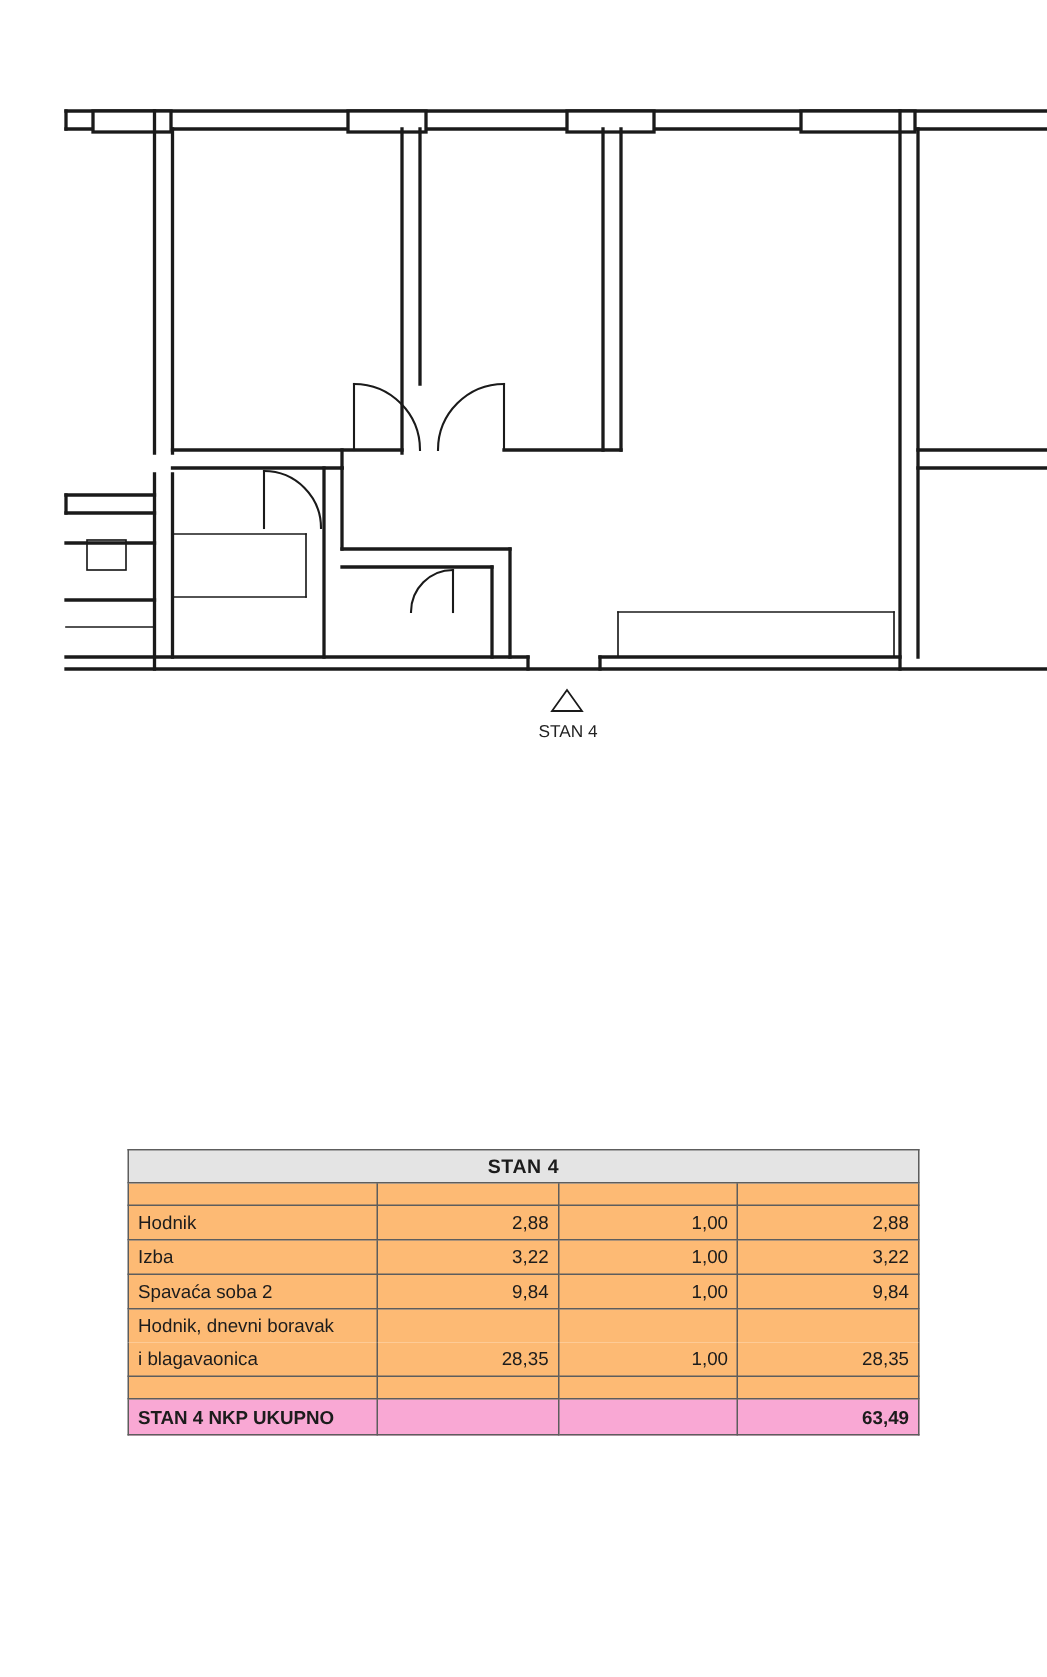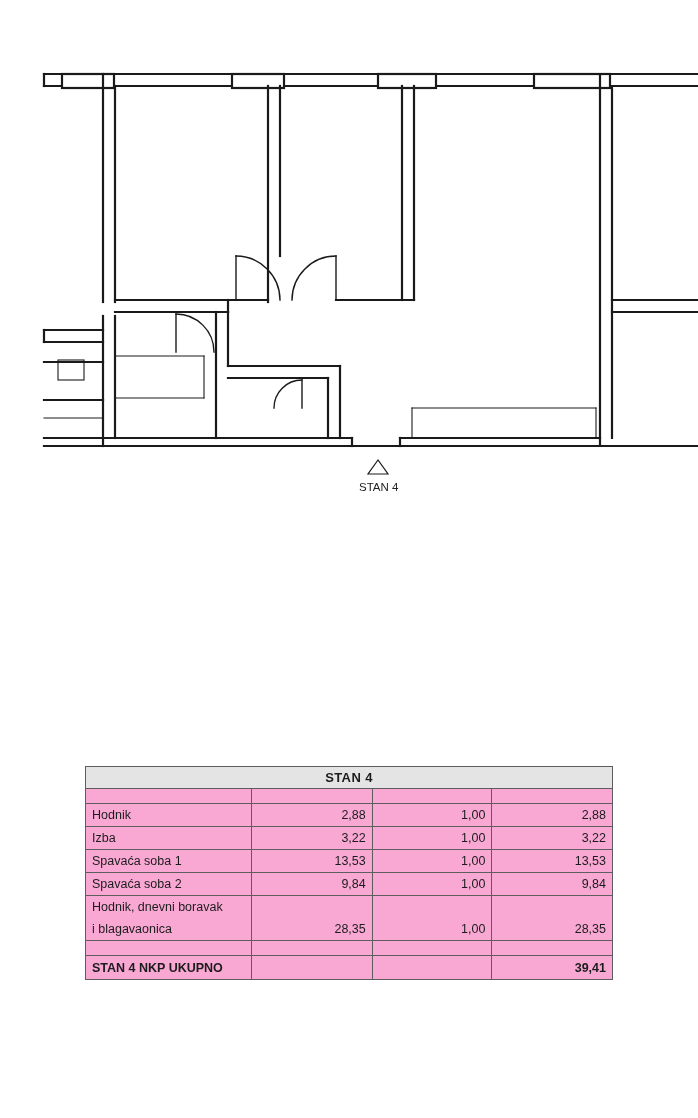--- a/index.html
+++ b/index.html
@@ -45,21 +45,21 @@
     width: 528px;
     font-size: 12.5px;
     color: #1c1c1c;
   }
   table.areas td, table.areas th {
     border: 1px solid #5d5d5d;
     padding: 0 6px;
     height: 22px;
     font-weight: normal;
     vertical-align: middle;
-    background: #f9a8d4;
+    background: #fdba74;
   }
   tr.title-row td {
     background: #e4e4e4;
     text-align: center;
     font-weight: bold;
     font-size: 13px;
     letter-spacing: 0.4px;
     height: 21px;
   }
   tr.head-row td {
@@ -211,26 +211,20 @@
         <td class="c-coef">1,00</td>
         <td class="c-nkp">2,88</td>
       </tr>
       <tr class="data-row">
         <td class="c-desc">Izba</td>
         <td class="c-area">3,22</td>
         <td class="c-coef">1,00</td>
         <td class="c-nkp">3,22</td>
       </tr>
       <tr class="data-row">
-        <td class="c-desc">Spavaća soba 1</td>
-        <td class="c-area">13,53</td>
-        <td class="c-coef">1,00</td>
-        <td class="c-nkp">13,53</td>
-      </tr>
-      <tr class="data-row">
         <td class="c-desc">Spavaća soba 2</td>
         <td class="c-area">9,84</td>
         <td class="c-coef">1,00</td>
         <td class="c-nkp">9,84</td>
       </tr>
 
       <tr class="wrap-row-1">
         <td class="c-desc">Hodnik, dnevni boravak</td>
         <td class="c-area"></td>
         <td class="c-coef"></td>
@@ -247,17 +241,17 @@
         <td class="c-desc"></td>
         <td class="c-area"></td>
         <td class="c-coef"></td>
         <td class="c-nkp"></td>
       </tr>
 
       <tr class="total-row">
         <td class="c-desc">STAN 4 NKP UKUPNO</td>
         <td class="c-area"></td>
         <td class="c-coef"></td>
-        <td class="c-nkp">39,41</td>
+        <td class="c-nkp">63,49</td>
       </tr>
     </tbody>
   </table>
 </div>
 
 </body></html>

